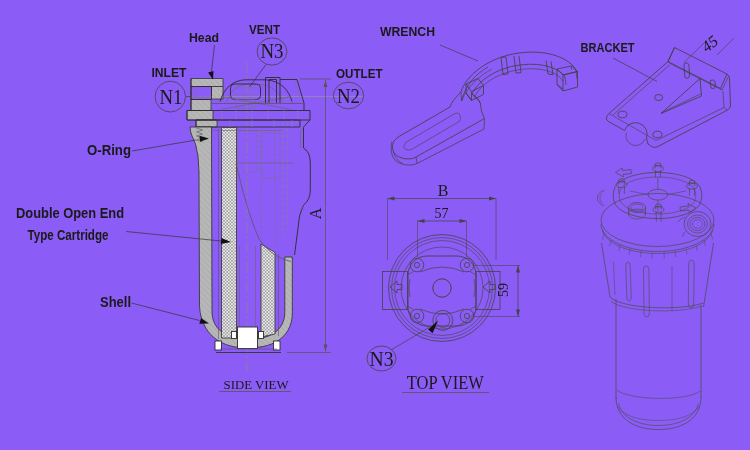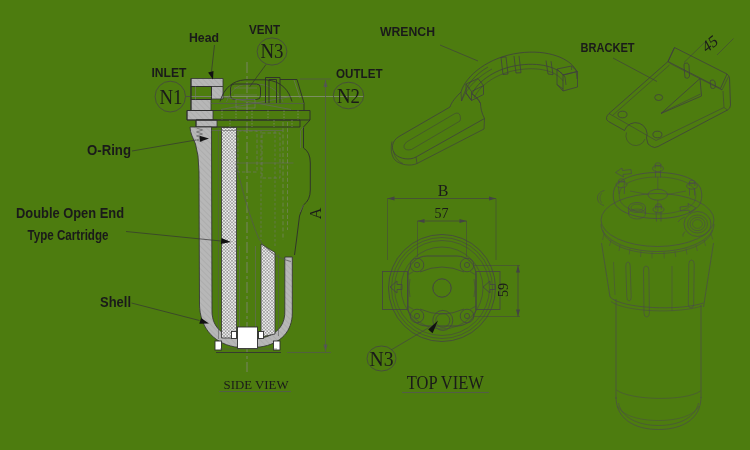--- a/index.html
+++ b/index.html
@@ -1,16 +1,16 @@
 <!DOCTYPE html>
 <html><head>
 <meta charset="utf-8">
 <style>
   html,body{margin:0;padding:0;background:#ffffff;}
-  .wrap{width:750px;height:450px;position:relative;overflow:hidden;background:#4d7c0f;}
+  .wrap{width:750px;height:450px;position:relative;overflow:hidden;background:#8b5cf6;}
   svg{position:absolute;top:0;left:0;}
   text{font-family:"Liberation Sans",sans-serif;fill:#1a1a1a;}
   .ser{font-family:"Liberation Serif",serif;}
 </style>
 </head>
 <body>
 <div class="wrap">
 <svg width="750" height="450" viewBox="0 0 750 450">
 <defs>
   <pattern id="steel" patternUnits="userSpaceOnUse" width="4" height="4" patternTransform="rotate(45)">

